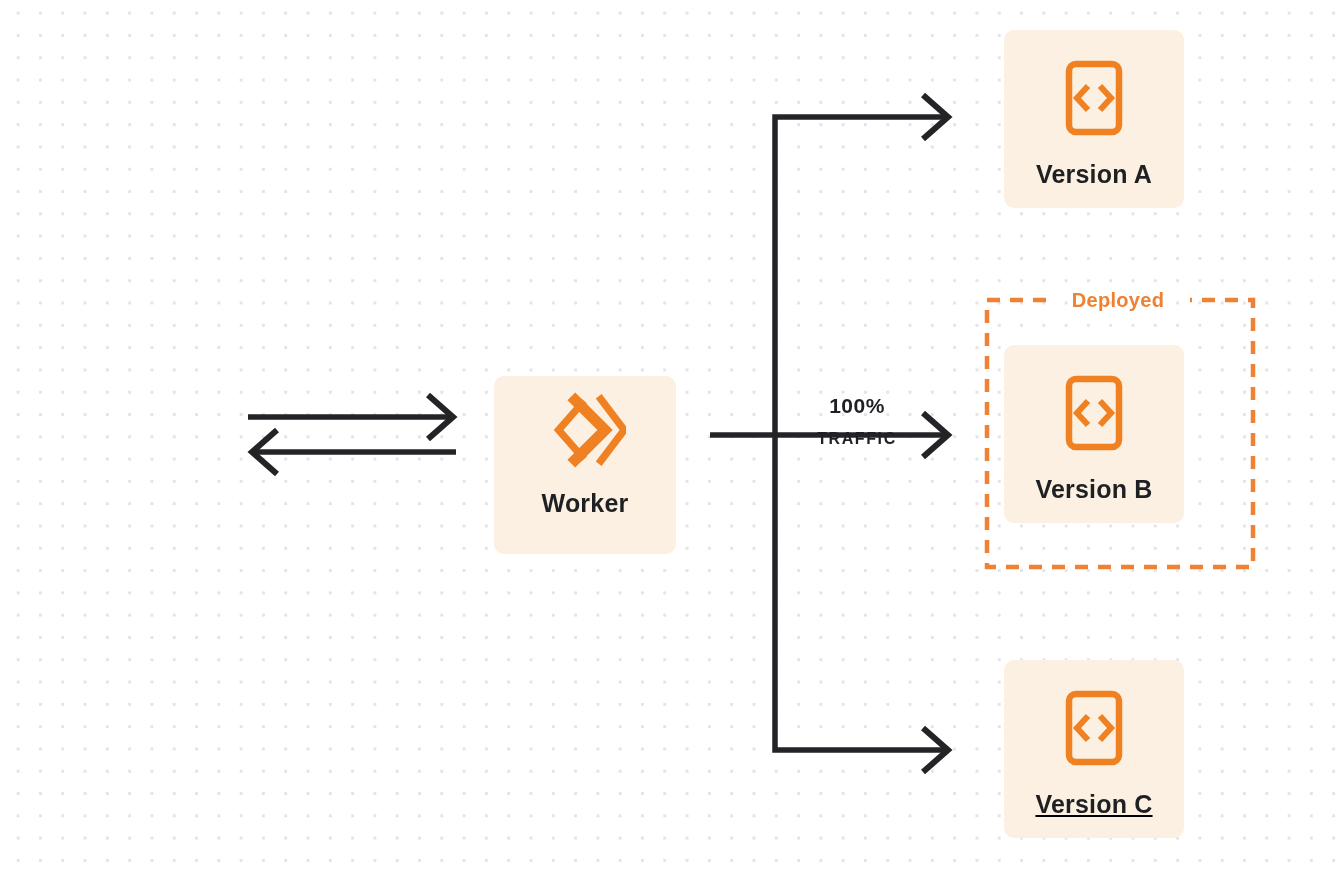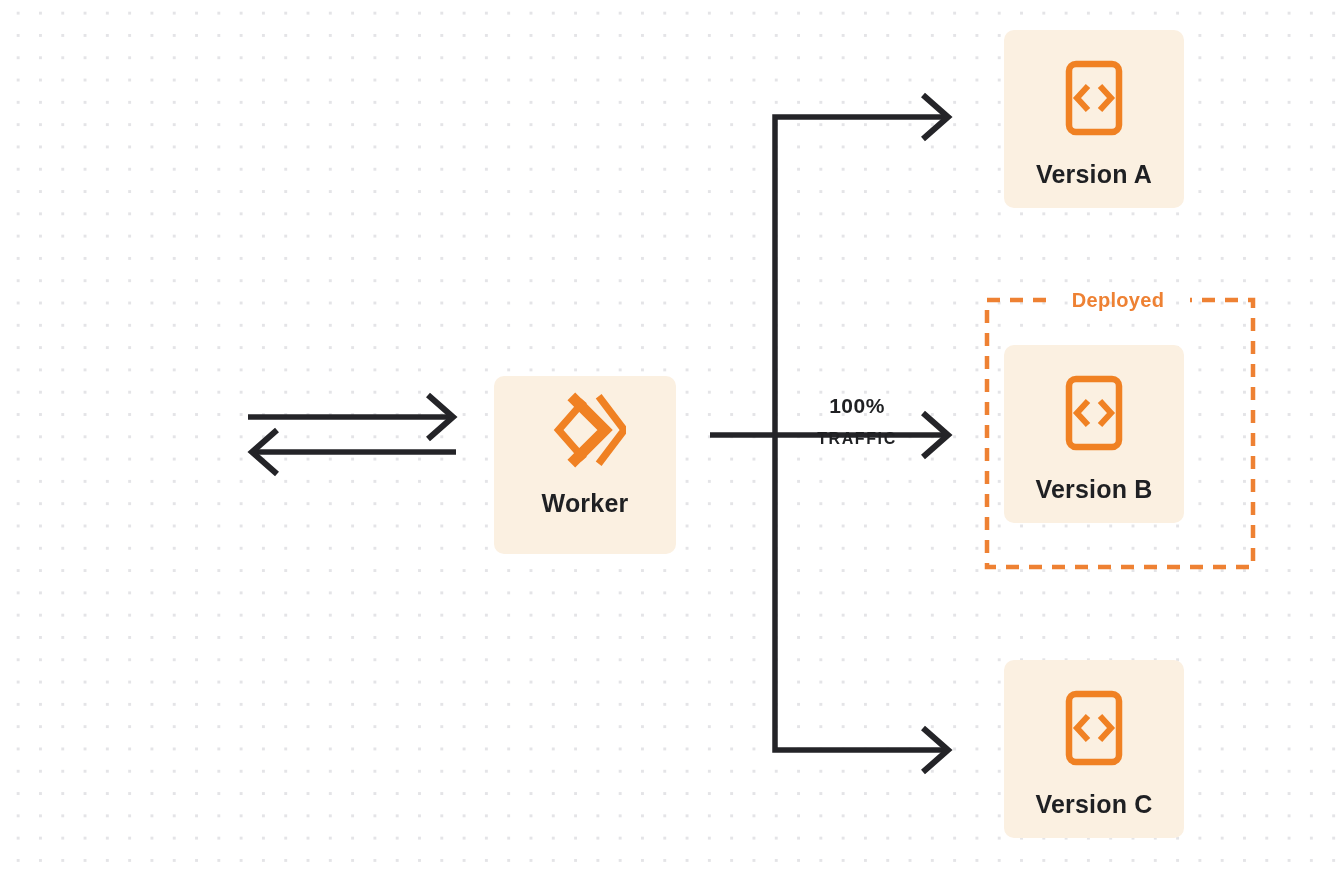--- a/index.html
+++ b/index.html
@@ -75,21 +75,21 @@
     margin-top: 31px;
   }
   .node-version {
     left: 1004px;
     width: 180px; height: 178px;
     padding-top: 30px;
     gap: 24px;
   }
   .node-version-a { top: 30px; }
   .node-version-b { top: 345px; }
-  .node-version-c { top: 660px; }
+  .node-version-c { top: 660px; text-decoration: underline; }
 
   .icon-svg { display: block; }
 
   .deployed-label {
     position: absolute;
     left: 1118px; top: 300px;
     transform: translate(-50%, -50%);
     font-weight: 700;
     font-size: 20px;
     color: #ee8133;

